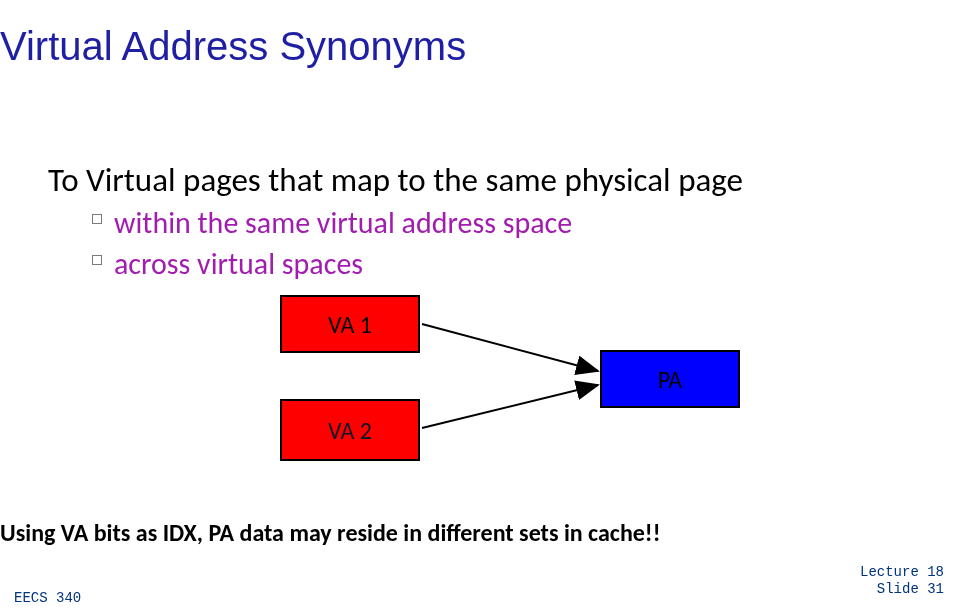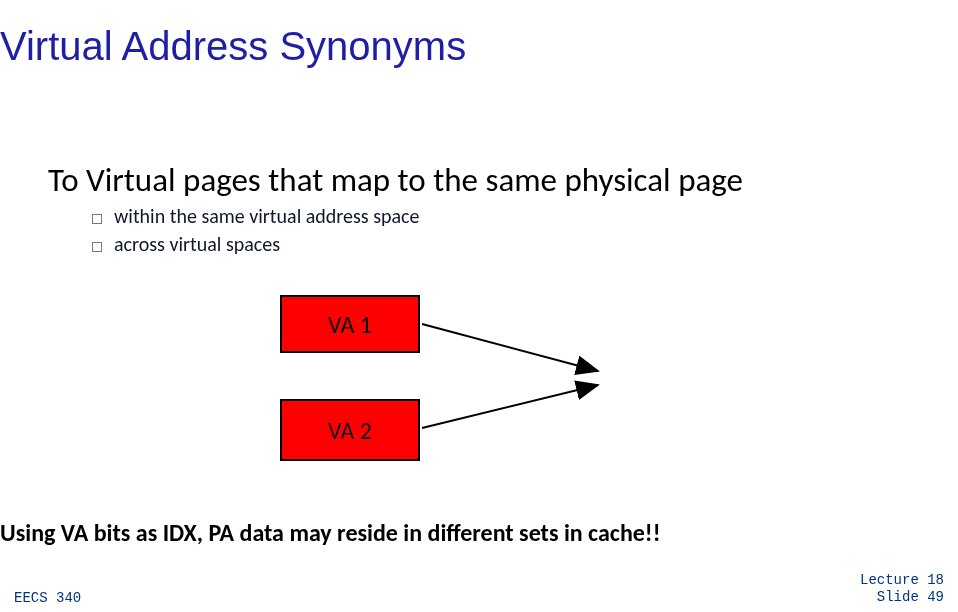--- a/index.html
+++ b/index.html
@@ -2,30 +2,30 @@
 <html><head>
 <meta charset="utf-8">
 <style>
   * { box-sizing: border-box; margin: 0; padding: 0; }
   html, body { width: 958px; height: 612px; background: #fff; font-family: Calibri, Arial, sans-serif; position: relative; overflow: hidden; }
   .title { position: absolute; top: 24px; left: 0; width: 100%; text-align: left; font-family: "Comic Sans MS", cursive, sans-serif; font-size: 40px; color: #1f1fa3; }
   .intro { position: absolute; top: 160px; left: 48px; font-size: 33px; color: #000; }
   .sublist { position: absolute; top: 200px; left: 92px; }
   .sublist .item { display: flex; align-items: flex-start; margin-top: 4px; }
   .sublist .bullet { width: 10px; height: 10px; border: 1px solid #7a7a7a; margin-top: 10px; margin-right: 12px; flex-shrink: 0; }
-  .sublist .txt { font-size: 20px; color: #0f172a; }
+  .sublist .txt { font-size: 30px; color: #a21caf; }
   .diagram { position: absolute; top: 295px; left: 280px; width: 480px; height: 170px; }
   .box { position: absolute; border: 2px solid #000; display: flex; align-items: center; justify-content: center; font-size: 24px; }
   .box.va1 { left: 0; top: 0; width: 140px; height: 58px; background: #ff0000; color: #000; }
   .box.va2 { left: 0; top: 104px; width: 140px; height: 62px; background: #ff0000; color: #0f172a; }
   .box.pa  { left: 320px; top: 55px; width: 140px; height: 58px; background: #0000ff; color: #000; }
   svg.arrows { position: absolute; left: 0; top: 0; width: 480px; height: 170px; pointer-events: none; }
   .caption { position: absolute; top: 518px; left: 0; width: 100%; text-align: left; font-size: 24px; font-weight: bold; color: #000; }
   .footer-left { position: absolute; bottom: 6px; left: 14px; font-family: "Courier New", monospace; font-size: 14px; color: #003380; }
-  .footer-right { position: absolute; bottom: 6px; right: 14px; font-family: "Courier New", monospace; font-size: 14px; color: #003380; text-align: right; line-height: 1.2; }
+  .footer-right { position: absolute; bottom: 14px; right: 14px; font-family: "Courier New", monospace; font-size: 14px; color: #003380; text-align: right; line-height: 1.2; }
 </style>
 </head>
 <body>
 
 <div class="title">Virtual Address Synonyms</div>
 
 <div class="intro">To Virtual pages that map to the same physical page</div>
 
 <div class="sublist">
   <div class="item">
@@ -34,30 +34,31 @@
   </div>
   <div class="item">
     <span class="bullet"></span>
     <span class="txt">across virtual spaces</span>
   </div>
 </div>
 
 <div class="diagram">
   <div class="box va1">VA 1</div>
   <div class="box va2">VA 2</div>
+  <div class="box pa">PA</div>
   <svg class="arrows" viewBox="0 0 480 170">
     <defs>
       <marker id="ah" markerWidth="12" markerHeight="10" refX="11" refY="5" orient="auto">
         <polygon points="0,0 12,5 0,10" fill="#000"></polygon>
       </marker>
     </defs>
     <line x1="142" y1="29" x2="318" y2="76" stroke="#000" stroke-width="2" marker-end="url(#ah)"></line>
     <line x1="142" y1="133" x2="318" y2="90" stroke="#000" stroke-width="2" marker-end="url(#ah)"></line>
   </svg>
 </div>
 
 <div class="caption">Using VA bits as IDX, PA data may reside in different sets in cache!!</div>
 
 <div class="footer-left">EECS 340</div>
 <div class="footer-right">
   <div>Lecture 18</div>
-  <div>Slide 49</div>
+  <div>Slide 31</div>
 </div>
 
 </body></html>

